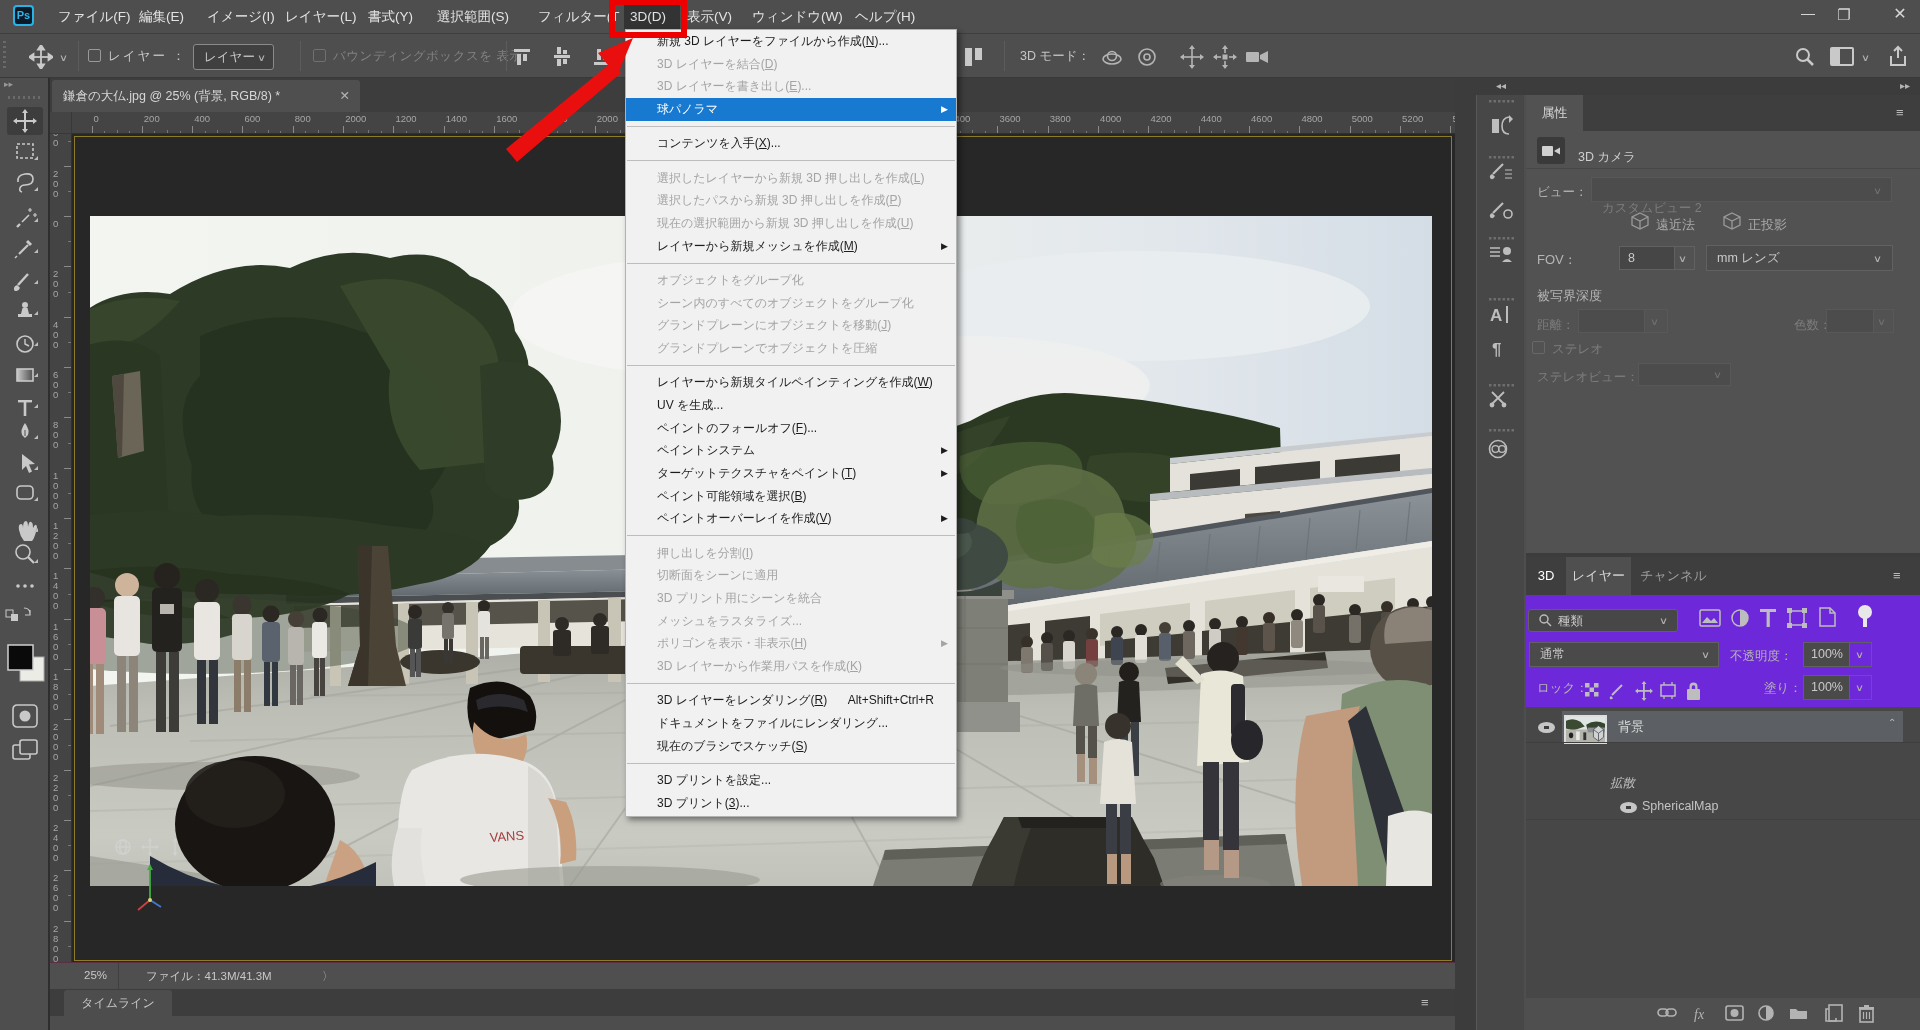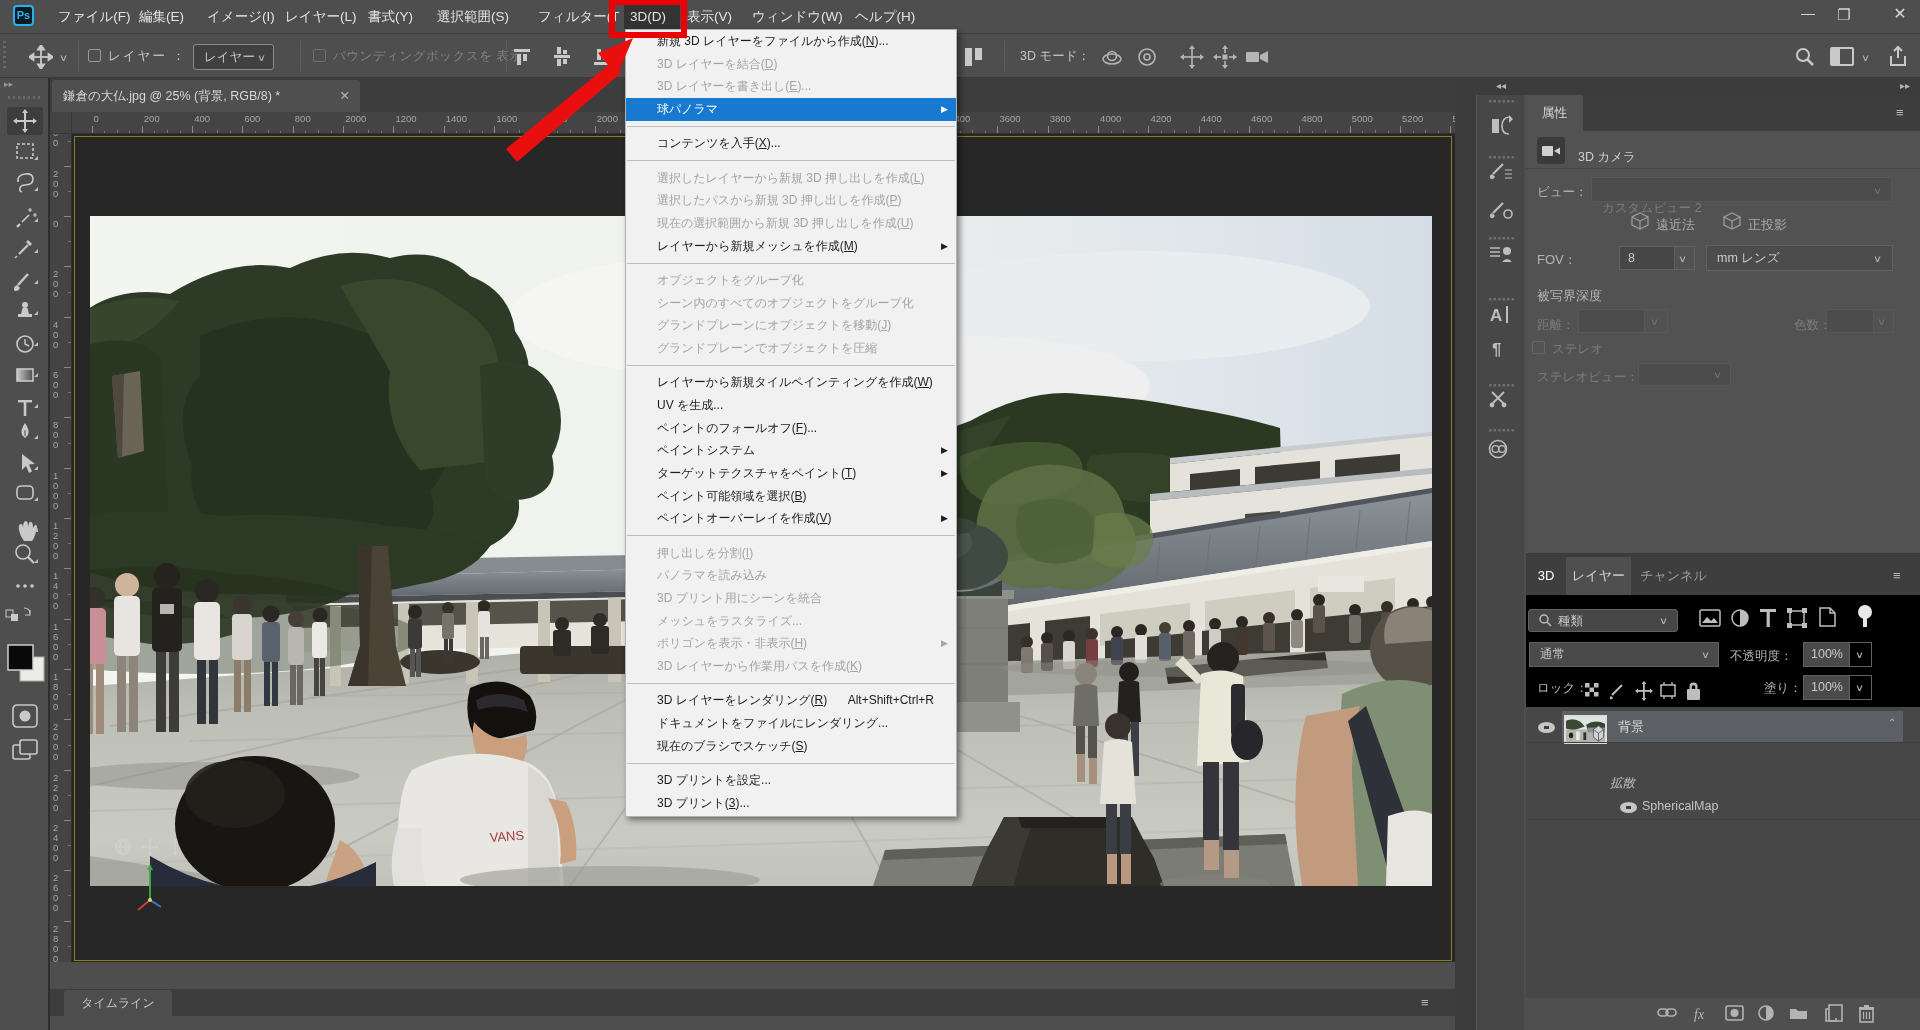--- a/index.html
+++ b/index.html
@@ -952,20 +952,26 @@
     <g transform="translate(38,24)">
       <line x1="0" y1="38" x2="0" y2="8" stroke="#3fae3f" stroke-width="1.8"></line>
           <path d="M0 2l3 6h-6z" fill="#3fae3f"></path>
       <line x1="0" y1="38" x2="-12" y2="48" stroke="#cf4040" stroke-width="1.8"></line>
           <line x1="0" y1="38" x2="11" y2="45" stroke="#4478d0" stroke-width="1.8"></line>
       <circle cx="0" cy="38" r="2" fill="#d8d875"></circle>
     </g>
   </svg>
 </div>
 
+<div class="abs" id="status">
+  <span class="abs" style="left:34px;top:6px">25%</span>
+  <div class="abs" style="left:68px;top:0;width:1px;height:26px;background:#3f3f3f"></div>
+  <span class="abs" style="left:96px;top:6px">ファイル：41.3M/41.3M</span>
+  <span class="abs" style="left:272px;top:6px;color:#a8a8a8">〉</span>
+</div>
 <div class="abs" id="tlrow">
       <div id="tltab">タイムライン</div>
       <span class="burger" style="left:1371px;top:6px">≡</span>
     </div>
 <div class="abs" id="tlbody"></div>
 
 <div class="abs" id="rgap"></div>
 <div class="abs" id="topstrip">
       <span class="abs" style="left:20px;top:2px;font-size:10px">◂◂</span>
       <span class="abs" style="left:424px;top:2px;font-size:10px">▸▸</span>
@@ -1082,21 +1088,21 @@
   <span class="caretdis" style="left:188px;top:274px">∨</span>
 
   <div class="abs" style="left:0;top:458px;width:394px;height:4px;background:#3c3c3c"></div>
 
   <div class="phead" style="top:462px;height:38px"></div>
   <div class="ptab" style="left:0;top:462px;width:40px;height:38px;color:#ffffff;line-height:38px">3D</div>
   <div class="ptab" style="left:40px;top:462px;width:65px;height:38px;background:#4f4f4f;color:#d6d6d6;line-height:38px">レイヤー</div>
   <div class="ptab" style="left:105px;top:462px;width:85px;height:38px;color:#9f9f9f;line-height:38px">チャンネル</div>
   <span class="burger" style="left:367px;top:473px">≡</span>
 
-  <div class="abs" style="left:0;top:500px;width:394px;height:386px;background:#000000" id="laybody">
+  <div class="abs" style="left:0;top:500px;width:394px;height:386px;background:#6d28d9" id="laybody">
 
     <div class="fld" style="left:2px;top:14px;width:150px;height:23px;border-radius:3px;background:#474747"></div>
     <svg class="abs" style="left:12px;top:18px" width="15" height="15">
           <circle cx="6" cy="6" r="4" fill="none" stroke="#bbb" stroke-width="1.5"></circle>
           <line x1="9" y1="9" x2="13" y2="13" stroke="#bbb" stroke-width="1.5"></line>
         </svg>
     <span class="plabel" style="left:32px;top:18px;color:#cdcdcd">種類</span>
     <span class="caret" style="left:134px;top:20px">∨</span>
     <svg id="filtericons" width="230" height="28" viewBox="0 0 230 28" style="position:absolute;left:160px;top:10px">
       <g stroke="#bdbdbd" fill="none" stroke-width="1.5">
@@ -1261,21 +1267,21 @@
   <div class="sep"></div>
   <div class="mi">レイヤーから新規タイルペインティングを作成(<u>W</u>)</div>
   <div class="mi">UV を生成...</div>
   <div class="mi">ペイントのフォールオフ(<u>F</u>)...</div>
   <div class="mi">ペイントシステム<span class="arr" style="color:#1c1c1c">▶</span></div>
   <div class="mi">ターゲットテクスチャをペイント(<u>T</u>)<span class="arr" style="color:#1c1c1c">▶</span></div>
   <div class="mi">ペイント可能領域を選択(<u>B</u>)</div>
   <div class="mi">ペイントオーバーレイを作成(<u>V</u>)<span class="arr" style="color:#1c1c1c">▶</span></div>
   <div class="sep"></div>
   <div class="mi dis">押し出しを分割(<u>I</u>)</div>
-  <div class="mi dis">パノラマを読み込み</div>
+  <div class="mi dis">切断面をシーンに適用</div>
   <div class="mi dis">3D プリント用にシーンを統合</div>
   <div class="mi dis">メッシュをラスタライズ...</div>
   <div class="mi dis">ポリゴンを表示・非表示(<u>H</u>)<span class="arr">▶</span></div>
   <div class="mi dis">3D レイヤーから作業用パスを作成(<u>K</u>)</div>
   <div class="sep"></div>
   <div class="mi">3D レイヤーをレンダリング(<u>R</u>)<span class="sc">Alt+Shift+Ctrl+R</span></div>
   <div class="mi">ドキュメントをファイルにレンダリング...</div>
   <div class="mi">現在のブラシでスケッチ(<u>S</u>)</div>
   <div class="sep"></div>
   <div class="mi">3D プリントを設定...</div>

